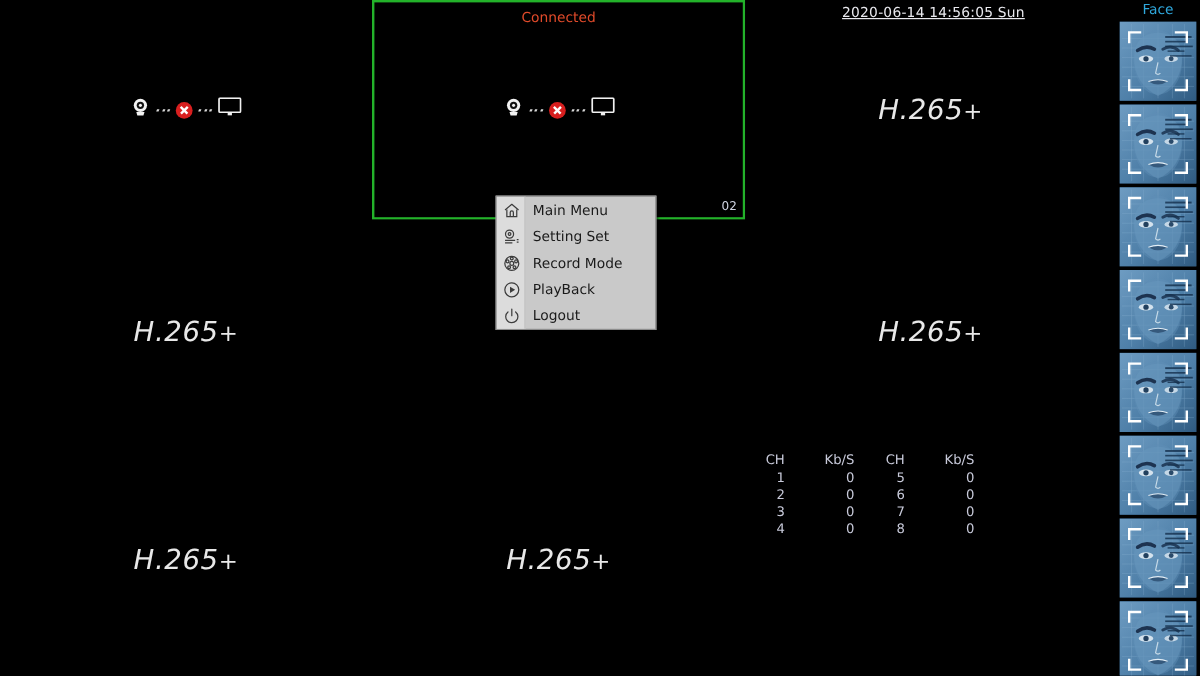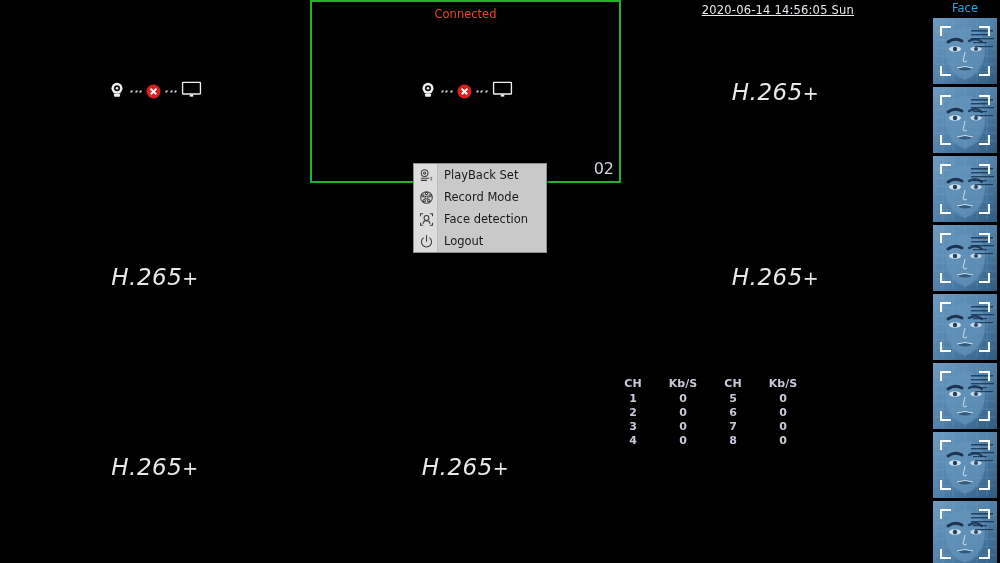--- a/index.html
+++ b/index.html
@@ -63,42 +63,42 @@
   .xmark:before { transform:rotate(45deg); }
   .xmark:after  { transform:rotate(-45deg); }
 
   .connected-label {
     position:absolute; top:5px; left:0; right:0; text-align:center;
     color:#e04a2a; font-size:11.5px;
     font-family:"DejaVu Sans", sans-serif;
   }
   .ch-num {
     position:absolute; right:5px; bottom:3px;
-    color:#cfd3e0; font-size:16px;
+    color:#cfd3e0; font-size:10px;
     font-family:"DejaVu Sans", sans-serif;
   }
 
   
   #datetime {
     position:absolute; right:146px; top:3px;
     color:#e9e9ee; font-size:11.5px; letter-spacing:0.2px;
     font-family:"DejaVu Sans", sans-serif;
     white-space:nowrap;
     text-decoration:underline;
   }
 
   
   #net-stats {
     position:absolute; left:612px; top:377px;
     color:#c8cada; font-size:11px;
     font-family:"DejaVu Sans", sans-serif;
   }
   #net-stats table { border-collapse:collapse; }
   #net-stats th, #net-stats td {
-    text-align:center; padding:0 0 1px 0; font-weight:bold;
+    text-align:right; padding:0 0 1px 0; font-weight:normal;
     line-height:13px;
   }
   #net-stats th { padding-bottom:2px; }
   #net-stats .colA { width:42px; }
   #net-stats .colB { width:58px; }
 
   
   #face-panel {
     position:absolute; right:0; top:0; width:70px; height:499px;
     background:#000;
@@ -598,51 +598,60 @@
       </div>
     </div>
 </div>
 
 <div id="context-menu">
   <div class="icon-rail"></div>
   <div id="menu-items">
       <div class="menu-item">
         <span class="mi-icon">
           <svg width="15" height="15" viewBox="0 0 16 16">
+            <path d="M2 7.4 L8 2.4 L14 7.4" stroke="#3c3c3c" fill="none" stroke-width="1.1" stroke-linejoin="round"></path>
+            <path d="M3.6 7 V13.4 H12.4 V7" stroke="#3c3c3c" fill="none" stroke-width="1.1"></path>
+            <path d="M6.6 13.4 V9.6 a1.4 1.4 0 0 1 2.8 0 V13.4" stroke="#3c3c3c" fill="none" stroke-width="1.1"></path>
+          </svg>
+        </span>
+        <span class="mi-label">Main Menu</span>
+      </div>
+      <div class="menu-item">
+        <span class="mi-icon">
+          <svg width="15" height="15" viewBox="0 0 16 16">
             <circle cx="6" cy="5.4" r="3.6" stroke="#3c3c3c" fill="none" stroke-width="1.1"></circle>
             <circle cx="6" cy="5.4" r="1.2" stroke="#3c3c3c" fill="none" stroke-width="1.1"></circle>
             <path d="M2 11 H11 M2 13.2 H8.5" stroke="#3c3c3c" fill="none" stroke-width="1.1"></path>
             <path d="M12.4 10.4 H14 M12.4 12.6 H14" stroke="#3c3c3c" fill="none" stroke-width="1.1"></path>
           </svg>
         </span>
-        <span class="mi-label">PlayBack Set</span>
+        <span class="mi-label">Setting Set</span>
       </div>
       <div class="menu-item">
         <span class="mi-icon">
           <svg width="15" height="15" viewBox="0 0 16 16">
             <circle cx="8" cy="8" r="6.2" stroke="#3c3c3c" fill="none" stroke-width="1.1"></circle>
             <circle cx="8" cy="8" r="1.7" stroke="#3c3c3c" fill="none" stroke-width="1.1"></circle>
             <circle cx="8" cy="3.6" r="1.25" stroke="#3c3c3c" fill="none" stroke-width="1.1"></circle>
             <circle cx="11.8" cy="6.2" r="1.25" stroke="#3c3c3c" fill="none" stroke-width="1.1"></circle>
             <circle cx="10.4" cy="11.4" r="1.25" stroke="#3c3c3c" fill="none" stroke-width="1.1"></circle>
             <circle cx="5.6" cy="11.4" r="1.25" stroke="#3c3c3c" fill="none" stroke-width="1.1"></circle>
             <circle cx="4.2" cy="6.2" r="1.25" stroke="#3c3c3c" fill="none" stroke-width="1.1"></circle>
           </svg>
         </span>
         <span class="mi-label">Record Mode</span>
       </div>
       <div class="menu-item">
         <span class="mi-icon">
           <svg width="15" height="15" viewBox="0 0 16 16">
-            <path d="M1.6 4.6 V1.8 H4.4 M11.6 1.8 H14.4 V4.6 M14.4 11.4 V14.2 H11.6 M4.4 14.2 H1.6 V11.4" stroke="#3c3c3c" fill="none" stroke-width="1.1"></path>
-            <circle cx="8" cy="6.4" r="2.6" stroke="#3c3c3c" fill="none" stroke-width="1.1"></circle>
-            <path d="M4.2 12.6 q0.4 -3.2 3.8 -3.2 q3.4 0 3.8 3.2" stroke="#3c3c3c" fill="none" stroke-width="1.1"></path>
+            <circle cx="8" cy="8" r="6.2" stroke="#3c3c3c" fill="none" stroke-width="1.1"></circle>
+            <path d="M6.4 5.2 L11 8 L6.4 10.8 Z" fill="#3c3c3c"></path>
           </svg>
         </span>
-        <span class="mi-label">Face detection</span>
+        <span class="mi-label">PlayBack</span>
       </div>
       <div class="menu-item">
         <span class="mi-icon">
           <svg width="15" height="15" viewBox="0 0 16 16">
             <path d="M4.6 4.2 a5.4 5.4 0 1 0 6.8 0" stroke="#3c3c3c" fill="none" stroke-width="1.1" stroke-linecap="round"></path>
             <path d="M8 1.6 V7.6" stroke="#3c3c3c" fill="none" stroke-width="1.1" stroke-linecap="round"></path>
           </svg>
         </span>
         <span class="mi-label">Logout</span>
       </div>

